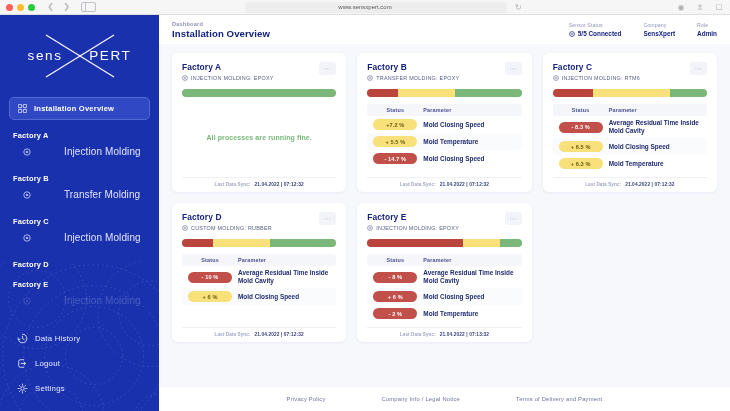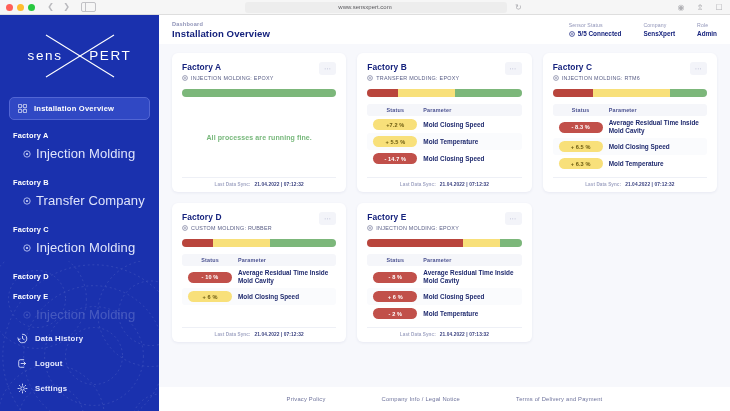--- a/index.html
+++ b/index.html
@@ -91,33 +91,33 @@
   .grid-icon { width: 9px; height: 9px; display:block; }
 
   .group-title {
     color: #ffffff; font-size: 7.4px; font-weight: 700;
     padding: 0 4px; margin: 11px 0 0 0; letter-spacing: .2px;
   }
   .sub-item {
     display: flex; align-items: center; gap: 5px;
     padding: 6px 4px 6px 14px; cursor: pointer;
   }
-  .sub-item .label { color: #dfe4fb; font-size: 13px; letter-spacing: .1px; }
+  .sub-item .label { color: #dfe4fb; font-size: 10px; letter-spacing: .1px; margin-left: 28px; }
   .sensor-icon { width: 8px; height: 8px; flex-shrink: 0; }
   .sub-item.faded { opacity: .22; }
 
   .bottom-nav {
     position: absolute; bottom: 10px; left: 0; right: 0;
     padding: 0 13px; z-index: 3;
   }
   .bottom-item {
     display: flex; align-items: center; gap: 7px;
     padding: 7px 4px; cursor: pointer;
   }
-  .bottom-item .label { color: #e6eaff; font-size: 7.8px; letter-spacing: .2px; font-weight: bold; }
+  .bottom-item .label { color: #e6eaff; font-size: 7.8px; letter-spacing: .2px; }
   .bi-icon { width: 11px; height: 11px; flex-shrink: 0; }
 
   
   .main {
     flex: 1; background: #f7f8fc;
     display: flex; flex-direction: column;
     position: relative;
   }
   .topbar {
     height: 29px; background: #ffffff;
@@ -294,21 +294,21 @@
         </div>
       </div>
 
       <div>
         <div class="group-title">Factory B</div>
         <div class="sub-item">
           <svg class="sensor-icon" viewBox="0 0 10 10">
             <circle cx="5" cy="5" r="4" fill="none" stroke="#cfd7fb" stroke-width="1"></circle>
             <circle cx="5" cy="5" r="1.4" fill="#cfd7fb"></circle>
           </svg>
-          <span class="label">Transfer Company</span>
+          <span class="label">Transfer Molding</span>
         </div>
       </div>
 
       <div>
         <div class="group-title">Factory C</div>
         <div class="sub-item">
           <svg class="sensor-icon" viewBox="0 0 10 10">
             <circle cx="5" cy="5" r="4" fill="none" stroke="#cfd7fb" stroke-width="1"></circle>
             <circle cx="5" cy="5" r="1.4" fill="#cfd7fb"></circle>
           </svg>

